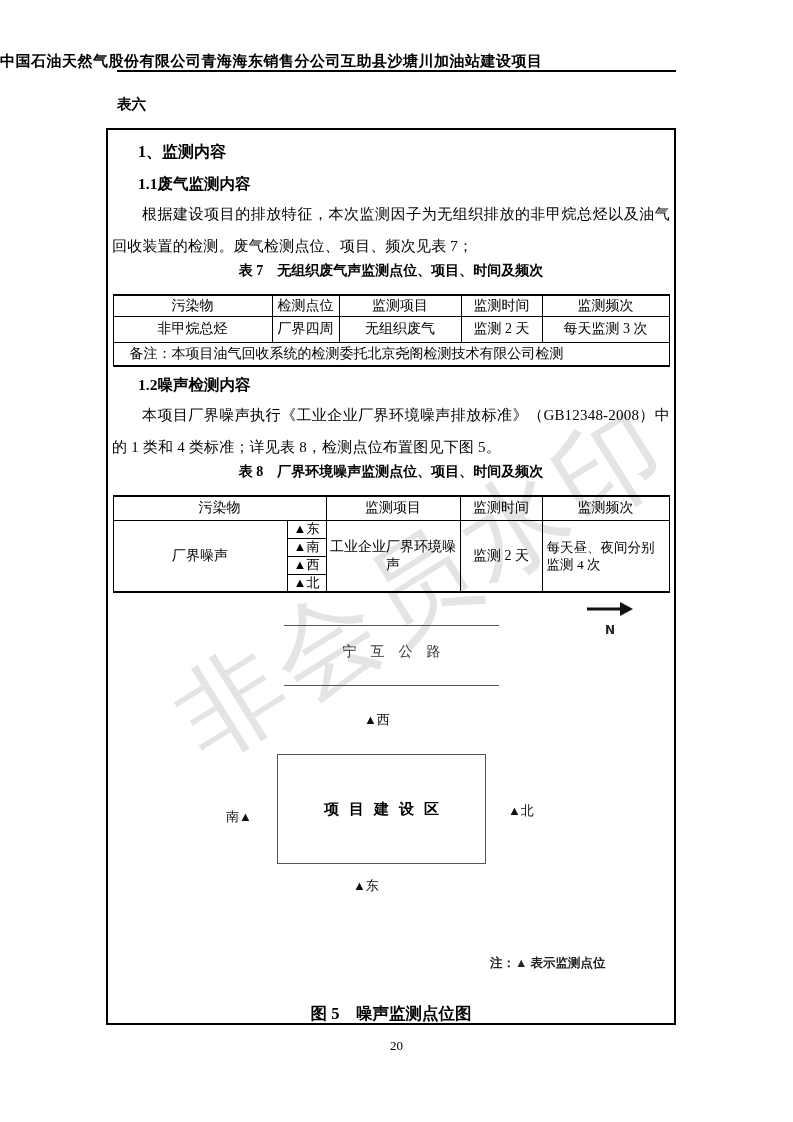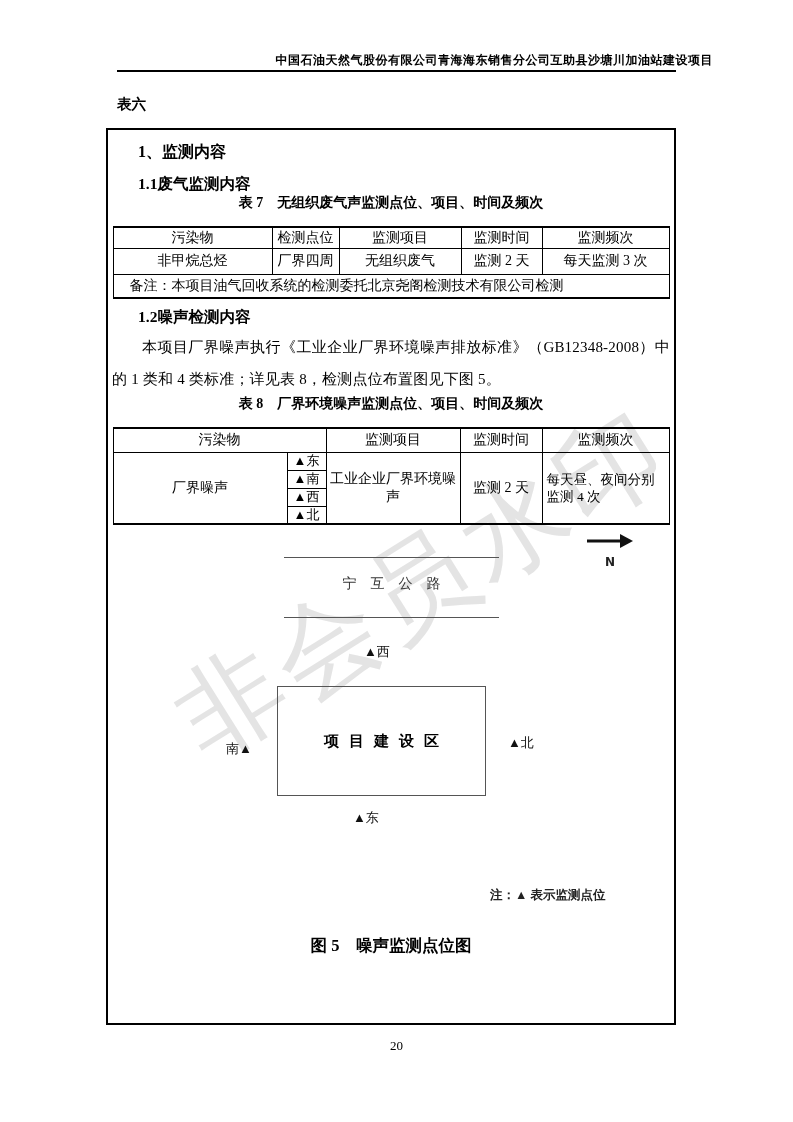--- a/index.html
+++ b/index.html
@@ -11,22 +11,22 @@
   }
   .watermark {
     position:absolute; left:145px; top:528px; width:560px; height:110px;
     font-size:105px; line-height:108px; letter-spacing:6px; white-space:nowrap;
     color:#c7c7c7; opacity:0.48; font-family:"DejaVu Sans",sans-serif;
     transform:rotate(-32deg); transform-origin:center center;
     z-index:0; pointer-events:none; user-select:none;
   }
   .content { position:absolute; inset:0; z-index:1; }
   .doc-header {
-    position:absolute; top:52px; left:0; width:713px; text-align:right;
-    font-size:12px; font-weight:bold; letter-spacing:0.5px;
+    position:absolute; top:52px; left:0; width:713px; text-align:left;
+    font-size:15px; font-weight:bold; letter-spacing:0.5px;
   }
   .header-rule { position:absolute; top:70px; left:117px; width:559px; border-top:2px solid #000; }
   .form-label { position:absolute; top:95px; left:117px; font-size:14.5px; font-weight:bold; }
   .frame {
     position:absolute; left:106px; top:128px; width:570px; height:897px;
     border:2px solid #000; background:transparent;
   }
   .h1 { margin:12px 0 0 30px; font-size:16px; line-height:20px; font-weight:bold; }
   .h2 { margin:12px 0 0 30px; font-size:15.5px; line-height:20px; font-weight:bold; }
   .h2.second { margin-top:8px; }
@@ -75,20 +75,21 @@
 <div class="content">
 
   <div class="doc-header">中国石油天然气股份有限公司青海海东销售分公司互助县沙塘川加油站建设项目</div>
   <div class="header-rule"></div>
   <div class="form-label">表六</div>
 
   <div class="frame">
 
     <div class="h1">1、监测内容</div>
     <div class="h2">1.1废气监测内容</div>
+    <p class="para">根据建设项目的排放特征，本次监测因子为无组织排放的非甲烷总烃以及油气回收装置的检测。废气检测点位、项目、频次见表 7；</p>
 
     <div class="tbl-title">表 7　无组织废气声监测点位、项目、时间及频次</div>
     <table class="t7">
       <colgroup>
         <col style="width:159px">
           <col style="width:67px">
           <col style="width:122px">
           <col style="width:81px">
           <col style="width:127px">
       </colgroup>

